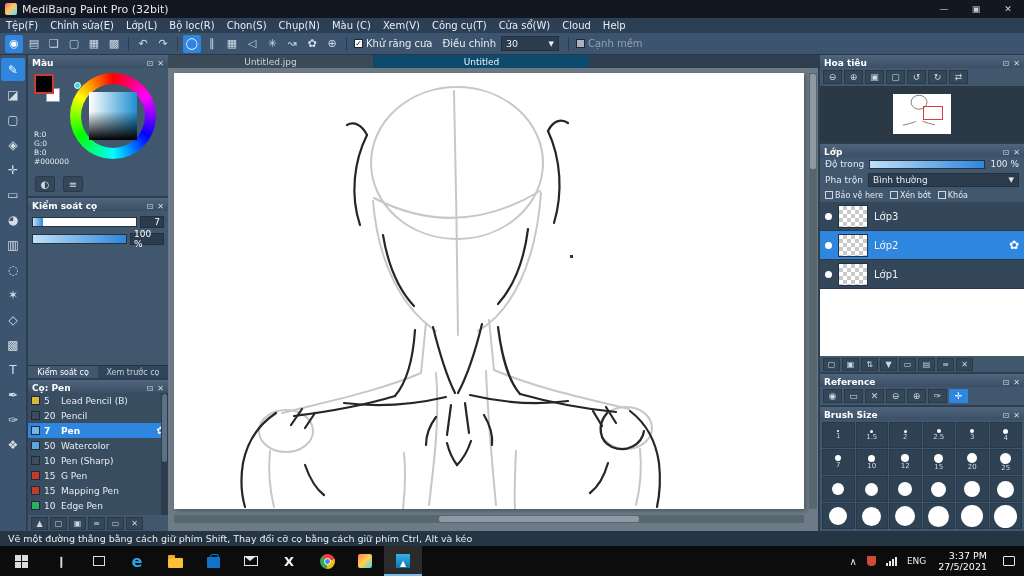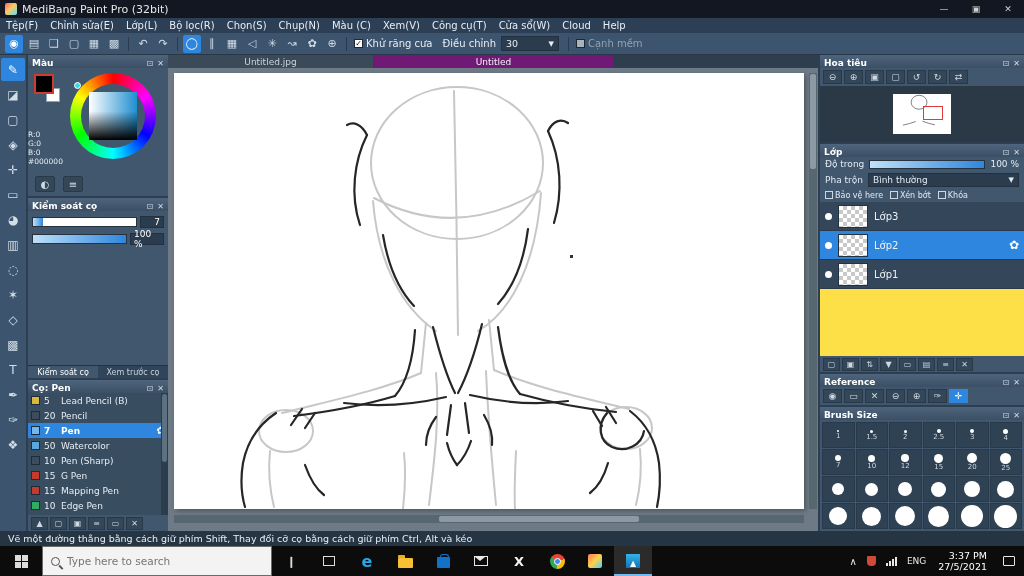--- a/index.html
+++ b/index.html
@@ -42,21 +42,21 @@
 .ph-icons{margin-left:auto;display:flex;gap:4px;font-size:8px;font-weight:normal;color:#cfd8e2}
 
 
 .color-body{position:relative;height:128px}
 .sw-black{position:absolute;left:6px;top:6px;width:20px;height:20px;background:#000;border:2px solid #cf3b30;z-index:2}
 .sw-white{position:absolute;left:18px;top:20px;width:14px;height:14px;background:#fff;border:1px solid #93a2b1}
 .wheel{position:absolute;left:42px;top:5px;width:86px;height:86px;border-radius:50%;background:conic-gradient(#f00,#f0f,#00f,#0ff,#0f0,#ff0,#f00)}
 .wheel-hole{position:absolute;left:53px;top:16px;width:64px;height:64px;border-radius:50%;background:#41576e}
 .sb-square{position:absolute;left:61px;top:24px;width:48px;height:48px;background:linear-gradient(to top,#000,rgba(0,0,0,0) 60%),linear-gradient(to right,#fff,#1f8fd0)}
 .hue-dot{position:absolute;left:46px;top:14px;width:7px;height:7px;border-radius:50%;background:#3fd6e8;border:1.5px solid #fff;z-index:2}
-.rgb{position:absolute;left:0;top:62px;font-size:7.5px;line-height:9px;color:#e4ecf3}
+.rgb{position:absolute;left:6px;top:62px;font-size:7.5px;line-height:9px;color:#e4ecf3}
 .cp-foot{position:absolute;left:6px;bottom:4px;display:flex;gap:6px}
 .cp-foot .tbi{background:#334759;border:1px solid #283a4a;width:20px;height:16px;font-size:10px}
 
 
 .bc-panel{flex:1;display:flex;flex-direction:column;min-height:0}
 .bc-body{padding:5px 4px 0;flex:1}
 .slider-row{display:flex;align-items:center;margin-bottom:5px}
 .slider{height:10px;flex:1;background:#fff;border:1px solid #26333f;position:relative}
 .sl-fill{position:absolute;left:0;top:0;bottom:0;background:linear-gradient(90deg,#bfe0f8,#2e86de)}
 .val-box{height:12px;background:#2b3c4f;border:1px solid #22303f;color:#fff;font-size:9px;display:flex;align-items:center;justify-content:flex-end;padding:0 3px;margin-left:3px}
@@ -76,21 +76,21 @@
 .b-gear{margin-left:auto;font-size:10px}
 .brush-scroll{position:absolute;right:0;top:0;bottom:0;width:7px;background:#2c3c4c}
 .brush-thumb{position:absolute;top:1px;left:1px;right:1px;height:68px;background:#5c7182;border-radius:3px}
 .panel-foot{height:16px;display:flex;align-items:center;gap:2px;padding:0 3px;background:#41576e}
 .pf-icon{width:17px;height:13px;background:#334759;border:1px solid #283a4a;color:#cfd9e3;font-size:8px;display:flex;align-items:center;justify-content:center}
 
 
 .canvasarea{flex:1;background:#6e7b87;position:relative;overflow:hidden}
 .doc-tabbar{height:13px;background:#2e3e4e;display:flex}
 .doc-tab{width:205px;display:flex;align-items:center;justify-content:center;font-size:9px;color:#c9d3dc;background:#3a4a59;margin-right:1px}
-.doc-tab.active{background:#701a75;color:#f0f4f7;width:239px}
+.doc-tab.active{background:#0c4a6e;color:#f0f4f7;width:215px}
 .canvas{position:absolute;left:6px;top:18px;width:630px;height:436px;background:#fff;box-shadow:2px 2px 5px rgba(0,0,0,.3)}
 .vscroll{position:absolute;right:1px;top:18px;width:8px;height:436px;background:#57676f}
 .vthumb{position:absolute;top:1px;left:1px;right:1px;height:95px;background:#8d9aa5;border-radius:2px}
 .hscroll{position:absolute;left:6px;right:14px;bottom:8px;height:8px;background:#57676f}
 .hthumb{position:absolute;top:1px;left:42%;width:200px;bottom:1px;background:#8d9aa5;border-radius:2px}
 
 
 .rightcol{width:206px;background:#2c3e50;display:flex;flex-direction:column;border-left:2px solid #2c3e50}
 .icon-row{display:flex;align-items:center;gap:2px;padding:2px 3px;background:#41576e}
 .ir-icon{width:19px;height:14px;background:#334759;border:1px solid #283a4a;color:#cfd9e3;font-size:9px;display:flex;align-items:center;justify-content:center}
@@ -99,21 +99,21 @@
 .nav-thumb{width:58px;height:40px;background:#fff;position:relative}
 .nav-vp{position:absolute;left:30px;top:12px;width:20px;height:14px;border:1.5px solid #e03a3a}
 
 
 .layers-panel{flex:1;display:flex;flex-direction:column;min-height:0}
 .lp-row{display:flex;align-items:center;padding:2px 5px;font-size:9px;color:#e2eaf2;gap:5px;flex:none}
 .lp-slider{flex:1;height:9px;background:linear-gradient(90deg,#bfe0f8,#2e86de);border:1px solid #26333f}
 .lp-select{flex:1;height:14px;background:#2b3c4f;border:1px solid #22303f;display:flex;align-items:center;justify-content:space-between;padding:0 4px;font-size:9px}
 .lp-checks{display:flex;gap:7px;font-size:8px;color:#e2eaf2;padding:2px 5px;flex:none;white-space:nowrap}
 .chk{width:8px;height:8px;border:1px solid #cfd8e2;background:#41576e;display:inline-block;margin-right:2px;vertical-align:-1px}
-.layer-list{flex:1;background:#fde047;min-height:0}
+.layer-list{flex:1;background:#ffffff;min-height:0}
 .layer-row{height:29px;display:flex;align-items:center;background:#33465a;border-bottom:1px solid #2a3a4a;padding:0 5px;gap:6px;font-size:10px;color:#eef3f7}
 .layer-row.sel{background:#2e86de}
 .eye{width:7px;height:7px;border-radius:50%;background:#fff;flex:none}
 .lthumb{width:30px;height:23px;flex:none;background-color:#fff;background-image:linear-gradient(45deg,#c9c9c9 25%,transparent 25%,transparent 75%,#c9c9c9 75%),linear-gradient(45deg,#c9c9c9 25%,transparent 25%,transparent 75%,#c9c9c9 75%);background-size:8px 8px;background-position:0 0,4px 4px;border:1px solid #24323f}
 .l-gear{margin-left:auto;font-size:12px;color:#fff}
 
 
 .bs-grid{display:grid;grid-template-columns:repeat(6,1fr);padding:2px;gap:1px;background:#41576e}
 .bs-cell{height:26px;display:flex;flex-direction:column;align-items:center;justify-content:center;background:#2f4254;border:1px solid #273a4b}
 .bs-dot{background:#fff;border-radius:50%;flex:none}
@@ -644,24 +644,20 @@
 
 <div class="taskbar">
   <div class="tb-start">
     <span class="win-logo">
         <span></span>
         <span></span>
         <span></span>
         <span></span>
       </span>
   </div>
-  <div class="search">
-    <span class="mag"></span>
-    <input placeholder="Type here to search" style="">
-  </div>
   <div class="tb-app" style="font-size:11px;color:#ddd">❙</div>
   <div class="tb-app">
       <span style="width:12px;height:10px;border:1.5px solid #ddd;display:inline-block"></span>
     </div>
   <div class="tb-app">
       <span class="edge-e">e</span>
     </div>
   <div class="tb-app">
       <span class="folder-ic"></span>
     </div>

